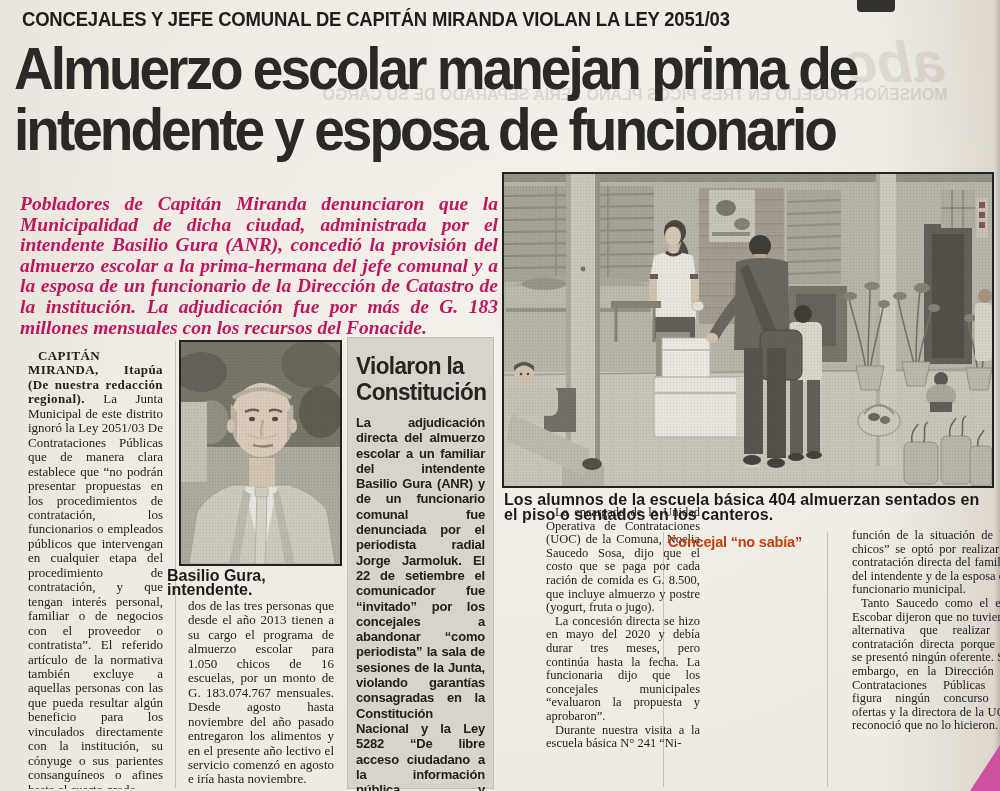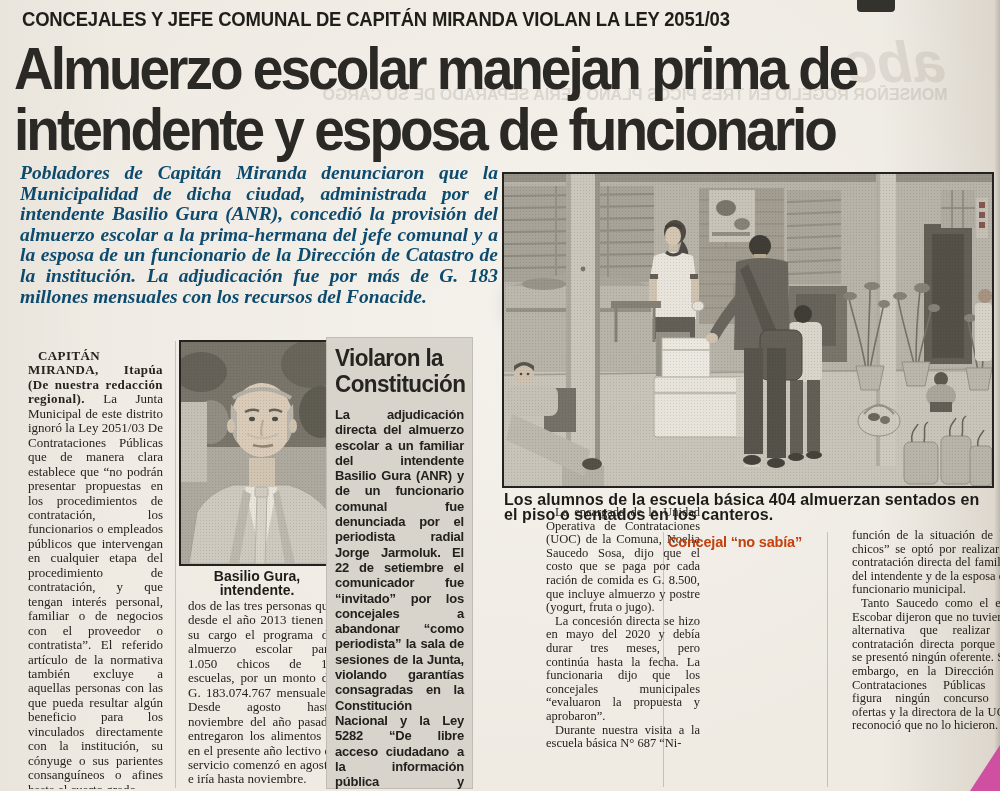--- a/index.html
+++ b/index.html
@@ -27,50 +27,50 @@
   .ghost-blur{left:500px;top:286px;width:470px;height:38px;background:rgba(150,144,133,.14);filter:blur(7px);border-radius:8px;}
   
   .headline{
     left:14px;top:38px;width:985px;
     font-family:"Liberation Sans", sans-serif;font-weight:bold;
     font-size:55px;line-height:57px;letter-spacing:-3px;color:#2b2925;
     transform:scaleY(1.08);transform-origin:left top;
   }
   
   .lead{
-    left:20px;top:163px;width:478px;height:156px;
+    left:20px;top:194px;width:478px;height:156px;
     font:italic 600 19.5px/20.6px "Liberation Serif", serif;
-    text-align:justify;color:#0c4a6e;overflow:hidden;
+    text-align:justify;color:#be185d;overflow:hidden;
   }
   
   .photo-frame{border:2px solid #23221f;background:#b6b2a9;box-sizing:border-box;overflow:hidden;}
   .main-photo{left:502px;top:172px;width:492px;height:316px;}
   .portrait-photo{left:179px;top:340px;width:163px;height:226px;}
   .halftone{position:absolute;inset:0;
     background-image:radial-gradient(rgba(55,52,46,.14) 26%, rgba(0,0,0,0) 30%);
     background-size:3px 3px;mix-blend-mode:multiply;}
   .photo-tint{position:absolute;inset:0;background:rgba(228,218,198,.10);}
   .caption{
     font-family:"Liberation Sans", sans-serif;font-weight:bold;color:#1d1c19;
   }
   .main-caption{left:504px;top:492px;width:490px;font-size:16px;line-height:15px;letter-spacing:.1px;}
-  .portrait-caption{left:176px;top:569px;width:162px;font-size:14px;line-height:14px;text-align:center;}
+  .portrait-caption{left:167px;top:569px;width:162px;font-size:16px;line-height:14px;}
   
   .bodycol{font:13px/14.45px "Liberation Serif", serif;text-align:justify;color:#26231f;overflow:hidden;}
   .bodycol p{margin:8px;}
   .bodycol p.ind{text-indent:10px;}
   .col1{left:20px;top:341px;width:151px;height:448px;}
   .col2txt{left:180px;top:591px;width:162px;height:198px;}
   .dateline{font-weight:bold;letter-spacing:.4px;}
   .vrule{width:1px;background:rgba(120,114,104,.35);}
   
   .sidebar{
-    left:326px;top:337px;width:147px;height:452px;background:#d8d4cc;
+    left:347px;top:337px;width:147px;height:452px;background:#d8d4cc;
     box-shadow:inset 0 0 0 1px rgba(120,115,105,.25);box-sizing:border-box;
-    padding:8px 9px 0 9px;
+    padding:16px 9px 0 9px;
   }
   .sidebar-title{
     font-family:"Liberation Sans", sans-serif;font-weight:bold;
     font-size:22.5px;line-height:24px;letter-spacing:-0.6px;color:#262420;
     transform:scaleY(1.1);transform-origin:left top;margin-bottom:14px;
   }
   .sidebar-body{
     font:bold 13px/15.3px "Liberation Sans", sans-serif;
     color:#23211d;text-align:justify;letter-spacing:-0.2px;
   }
@@ -383,21 +383,21 @@
 </div>
 
 <div class="abs sidebar">
   <div class="sidebar-title">Violaron la Constitución</div>
   <div class="sidebar-body">La adjudicación directa del almuerzo escolar a un familiar del intendente Basilio Gura (ANR) y de un funcionario comunal fue denunciada por el periodista radial Jorge Jarmoluk. El 22 de setiembre el comunicador fue “invitado” por los concejales a abandonar “como periodista” la sala de sesiones de la Junta, violando garantías consagradas en la Constitución Nacional y la Ley 5282 “De libre acceso ciudadano a la información pública y transparencia gubernamental”.</div>
 </div>
 
 <div class="abs rcol colA">
   <p class="ind">La encargada de la Unidad Operativa de Contrataciones (UOC) de la Comuna, Noelia Saucedo Sosa, dijo que el costo que se paga por cada ración de comida es G. 8.500, que incluye almuerzo y postre (yogurt, fruta o jugo).</p>
   <p class="ind">La concesión directa se hizo en mayo del 2020 y debía durar tres meses, pero continúa hasta la fecha. La funcionaria dijo que los concejales municipales “evaluaron la propuesta y aprobaron”.</p>
-  <p class="ind">Durante nuestra visita a la escuela básica N° 687 “Ni-</p>
+  <p class="ind">Durante nuestra visita a la escuela básica N° 241 “Ni-</p>
 </div>
 <div class="abs vrule" style="left:663px;top:532px;height:255px;"></div>
 <div class="abs rcol colB">
   <p class="subhead">Concejal “no sabía”</p>
 </div>
 <div class="abs vrule" style="left:827px;top:532px;height:255px;"></div>
 <div class="abs rcol colC">
   <p>función de la situación de los chicos” se optó por realizar la contratación directa del familiar del intendente y de la esposa del funcionario municipal.</p>
   <p class="ind">Tanto Saucedo como el edil Escobar dijeron que no tuvieron alternativa que realizar la contratación directa porque no se presentó ningún oferente. Sin embargo, en la Dirección de Contrataciones Públicas no figura ningún concurso de ofertas y la directora de la UOC reconoció que no lo hicieron.</p>
 </div>

